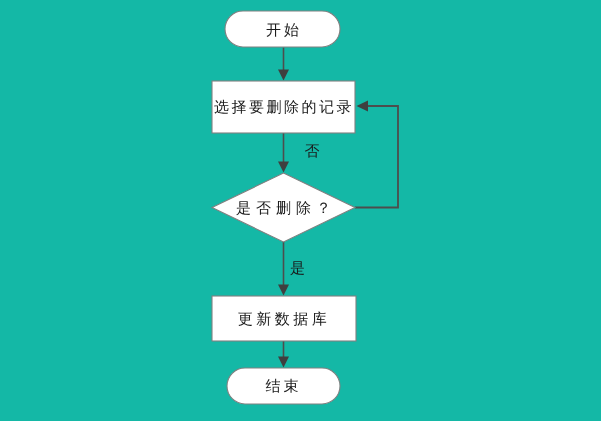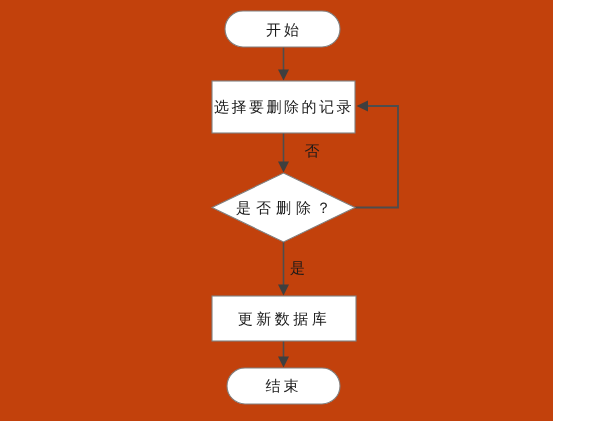--- a/index.html
+++ b/index.html
@@ -2,23 +2,23 @@
 <html><head>
 <meta charset="utf-8">
 <style>
   html, body {
     margin: 0;
     padding: 0;
     background: #ffffff;
   }
   .canvas {
     position: relative;
-    width: 553px;
+    width: 601px;
     height: 421px;
-    background: #c2410c;
+    background: #14b8a6;
     overflow: hidden;
     font-family: "Liberation Serif", "DejaVu Serif", serif;
   }
   svg {
     display: block;
   }
   .shape {
     fill: #ffffff;
     stroke: #808080;
     stroke-width: 1.1;

